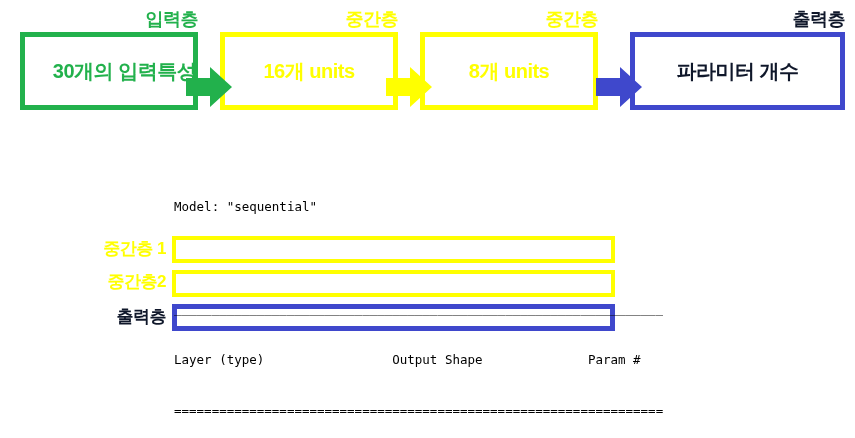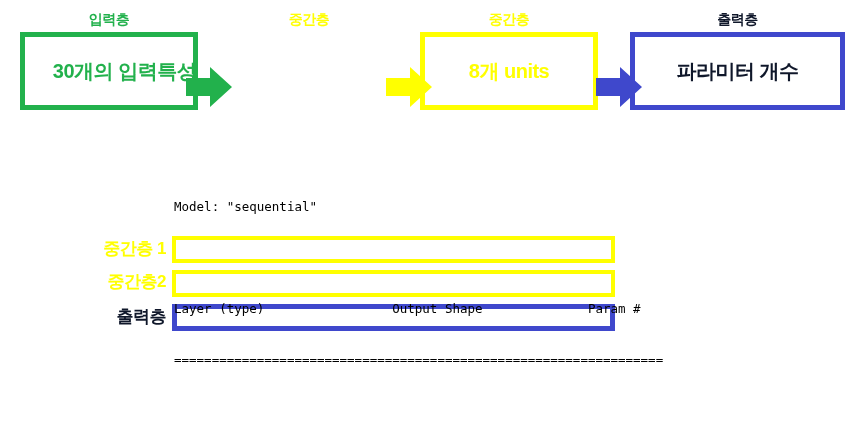--- a/index.html
+++ b/index.html
@@ -23,22 +23,22 @@
     width: 855px;
     height: 140px;
   }
 
   .flow-col {
     position: absolute;
     top: 8px;
   }
 
   .flow-label {
-    text-align: center;
-    font-size: 14px;
+    text-align: right;
+    font-size: 18px;
     font-weight: bold;
     letter-spacing: -0.5px;
     line-height: 22px;
     height: 24px;
     white-space: nowrap;
   }
 
   .flow-box {
     box-sizing: border-box;
     height: 78px;
@@ -143,20 +143,23 @@
   </div>
 
   <div class="flow-arrow" style="left:186px;">
     <svg viewBox="0 0 46 44" xmlns="http://www.w3.org/2000/svg">
       <polygon points="0,13 24,13 24,2 46,22 24,42 24,31 0,31" fill="#22b14c"></polygon>
     </svg>
   </div>
 
   <div class="flow-col" style="left:220px; width:178px;">
     <div class="flow-label c-yellow">중간층</div>
+    <div class="flow-box b-yellow">
+      <span class="flow-box-text c-yellow">16개 units</span>
+    </div>
   </div>
 
   <div class="flow-arrow" style="left:386px;">
     <svg viewBox="0 0 46 44" xmlns="http://www.w3.org/2000/svg">
       <polygon points="0,13 24,13 24,2 46,22 24,42 24,31 0,31" fill="#ffff00"></polygon>
     </svg>
   </div>
 
   <div class="flow-col" style="left:420px; width:178px;">
     <div class="flow-label c-yellow">중간층</div>
@@ -186,20 +189,21 @@
 
 <div id="side-labels">
   <div class="side-label c-yellow" style="top:239px;">중간층 1</div>
   <div class="side-label c-yellow" style="top:272px;">중간층2</div>
   <div class="side-label c-blue" style="top:307px;">출력층</div>
 </div>
 
 <div id="model-summary">
   <div class="ms-line">Model: "sequential"</div>
   <div class="ms-blank">&nbsp;</div>
+  <div class="ms-rule">_________________________________________________________________</div>
   <div class="ms-line">Layer (type)                 Output Shape              Param #   </div>
   <div class="ms-rule">=================================================================</div>
   
   
   
   
   
   
   
   

